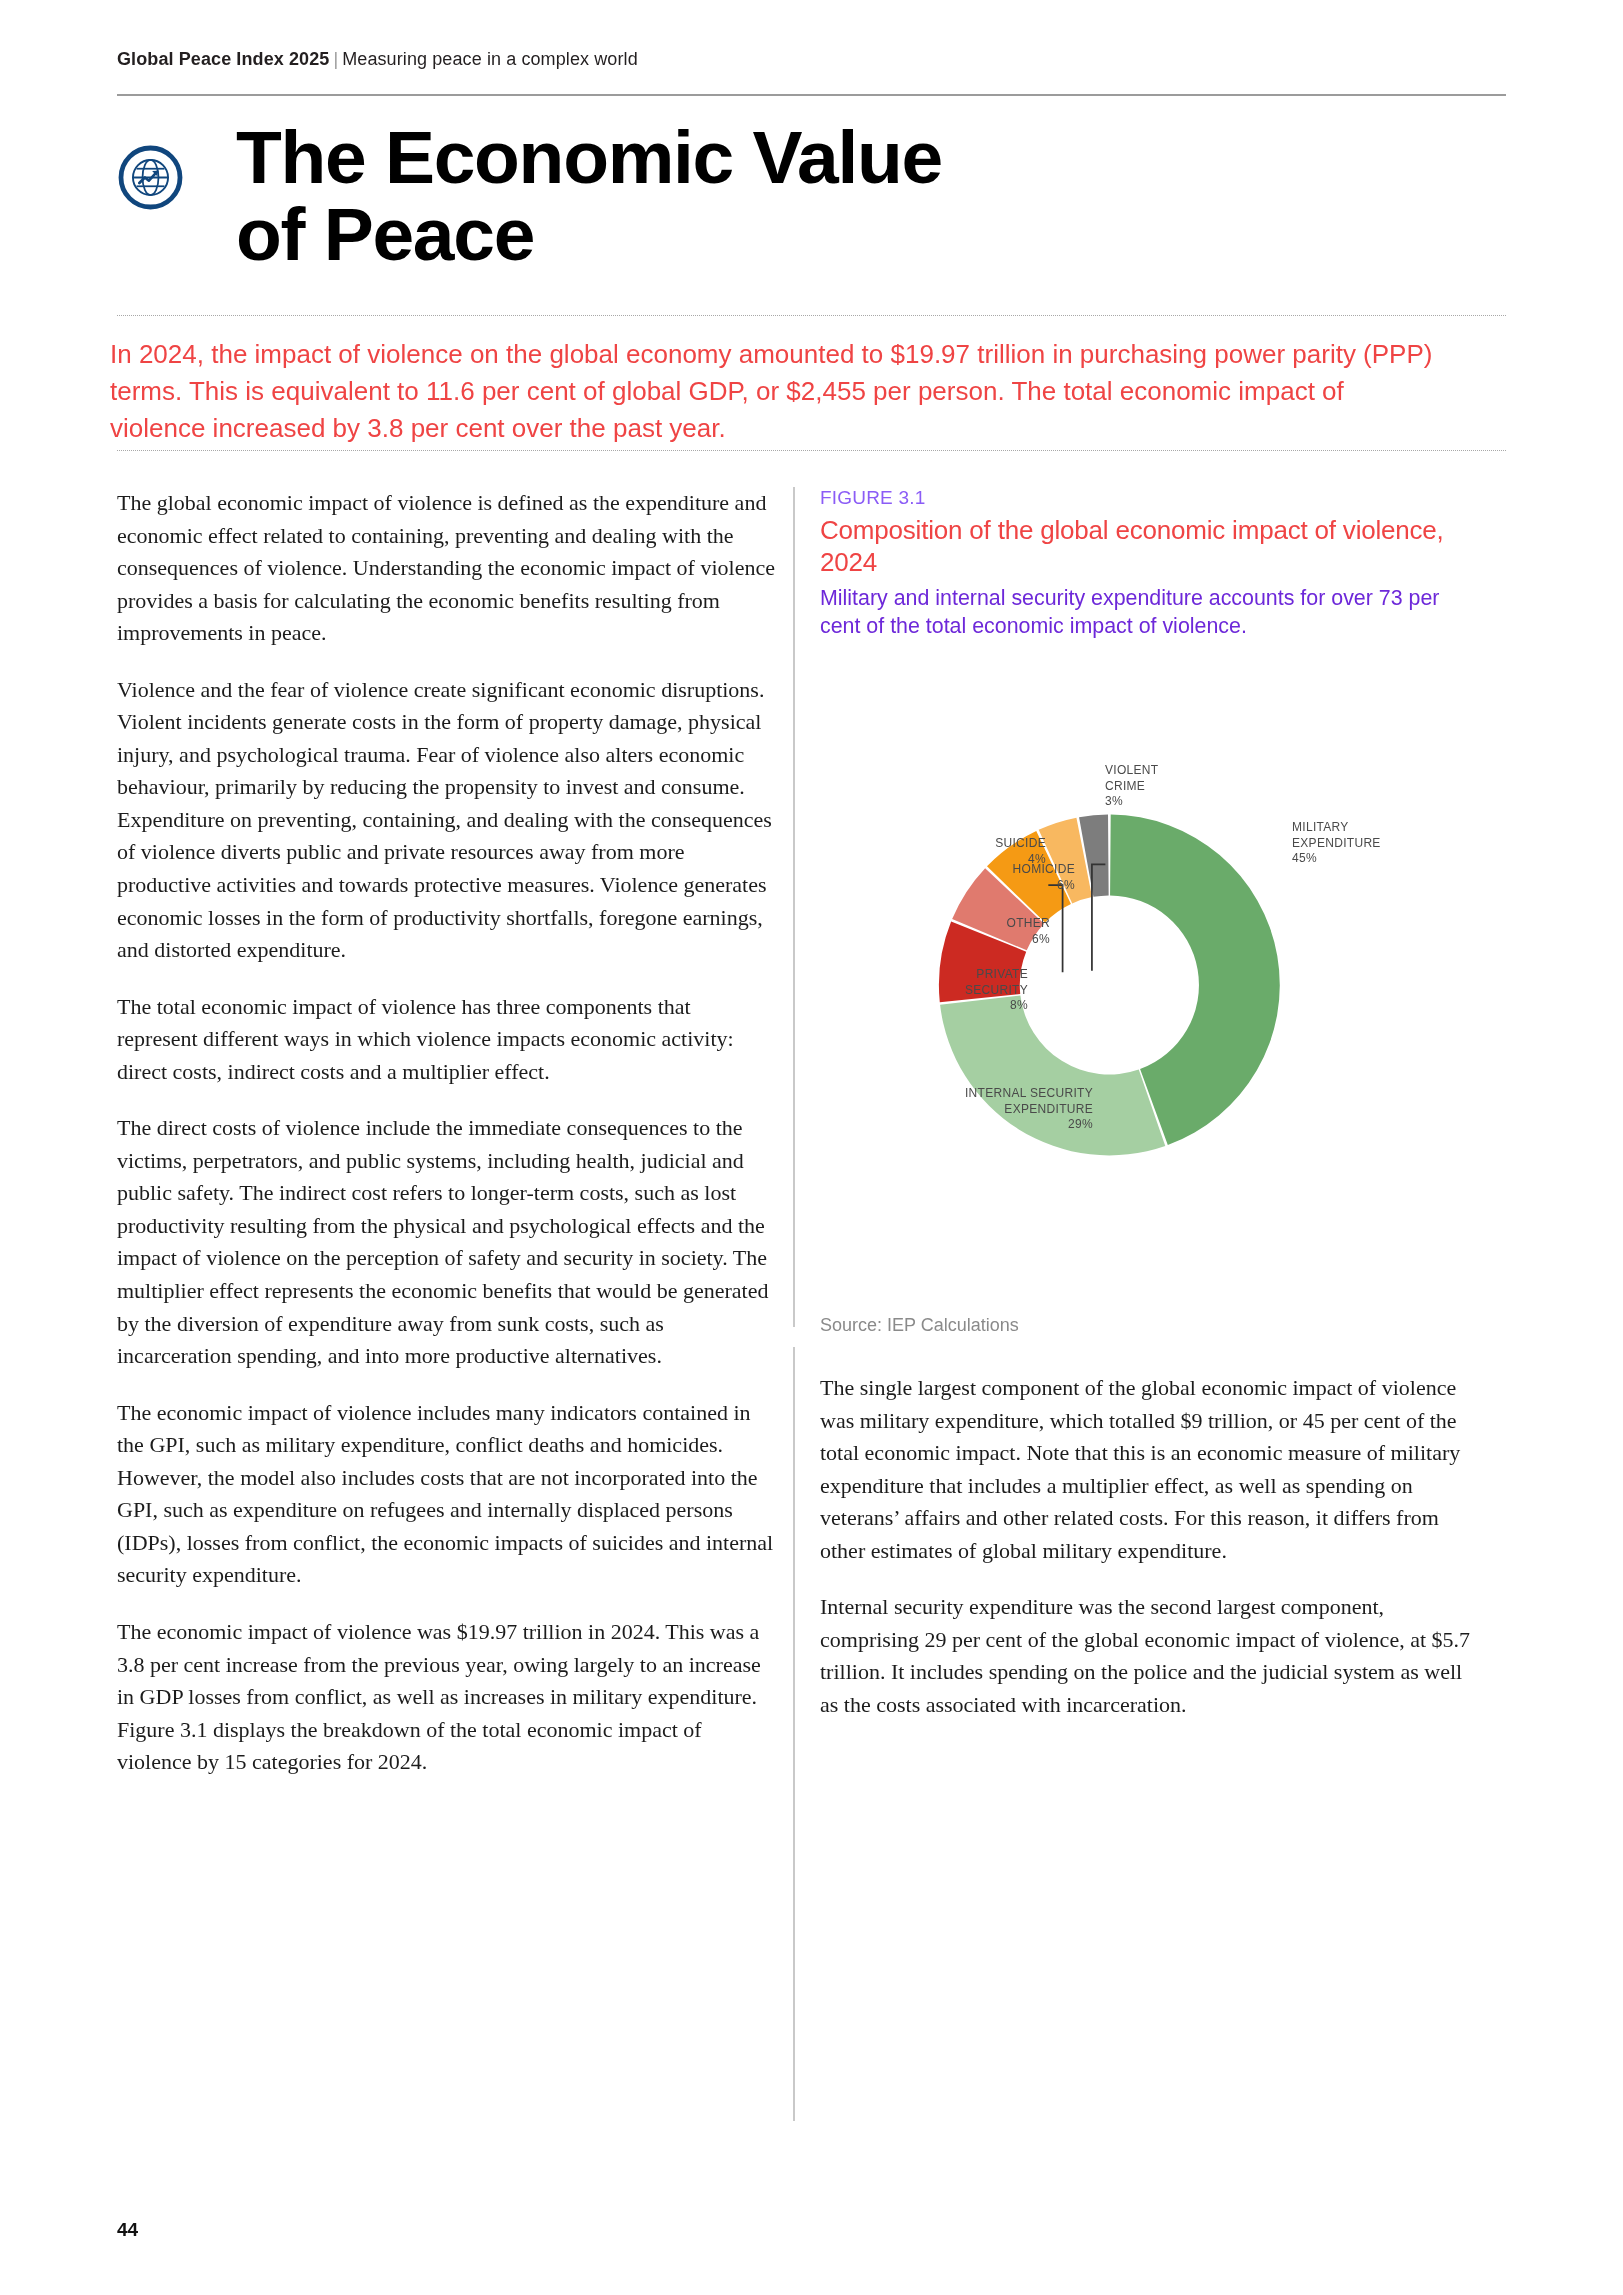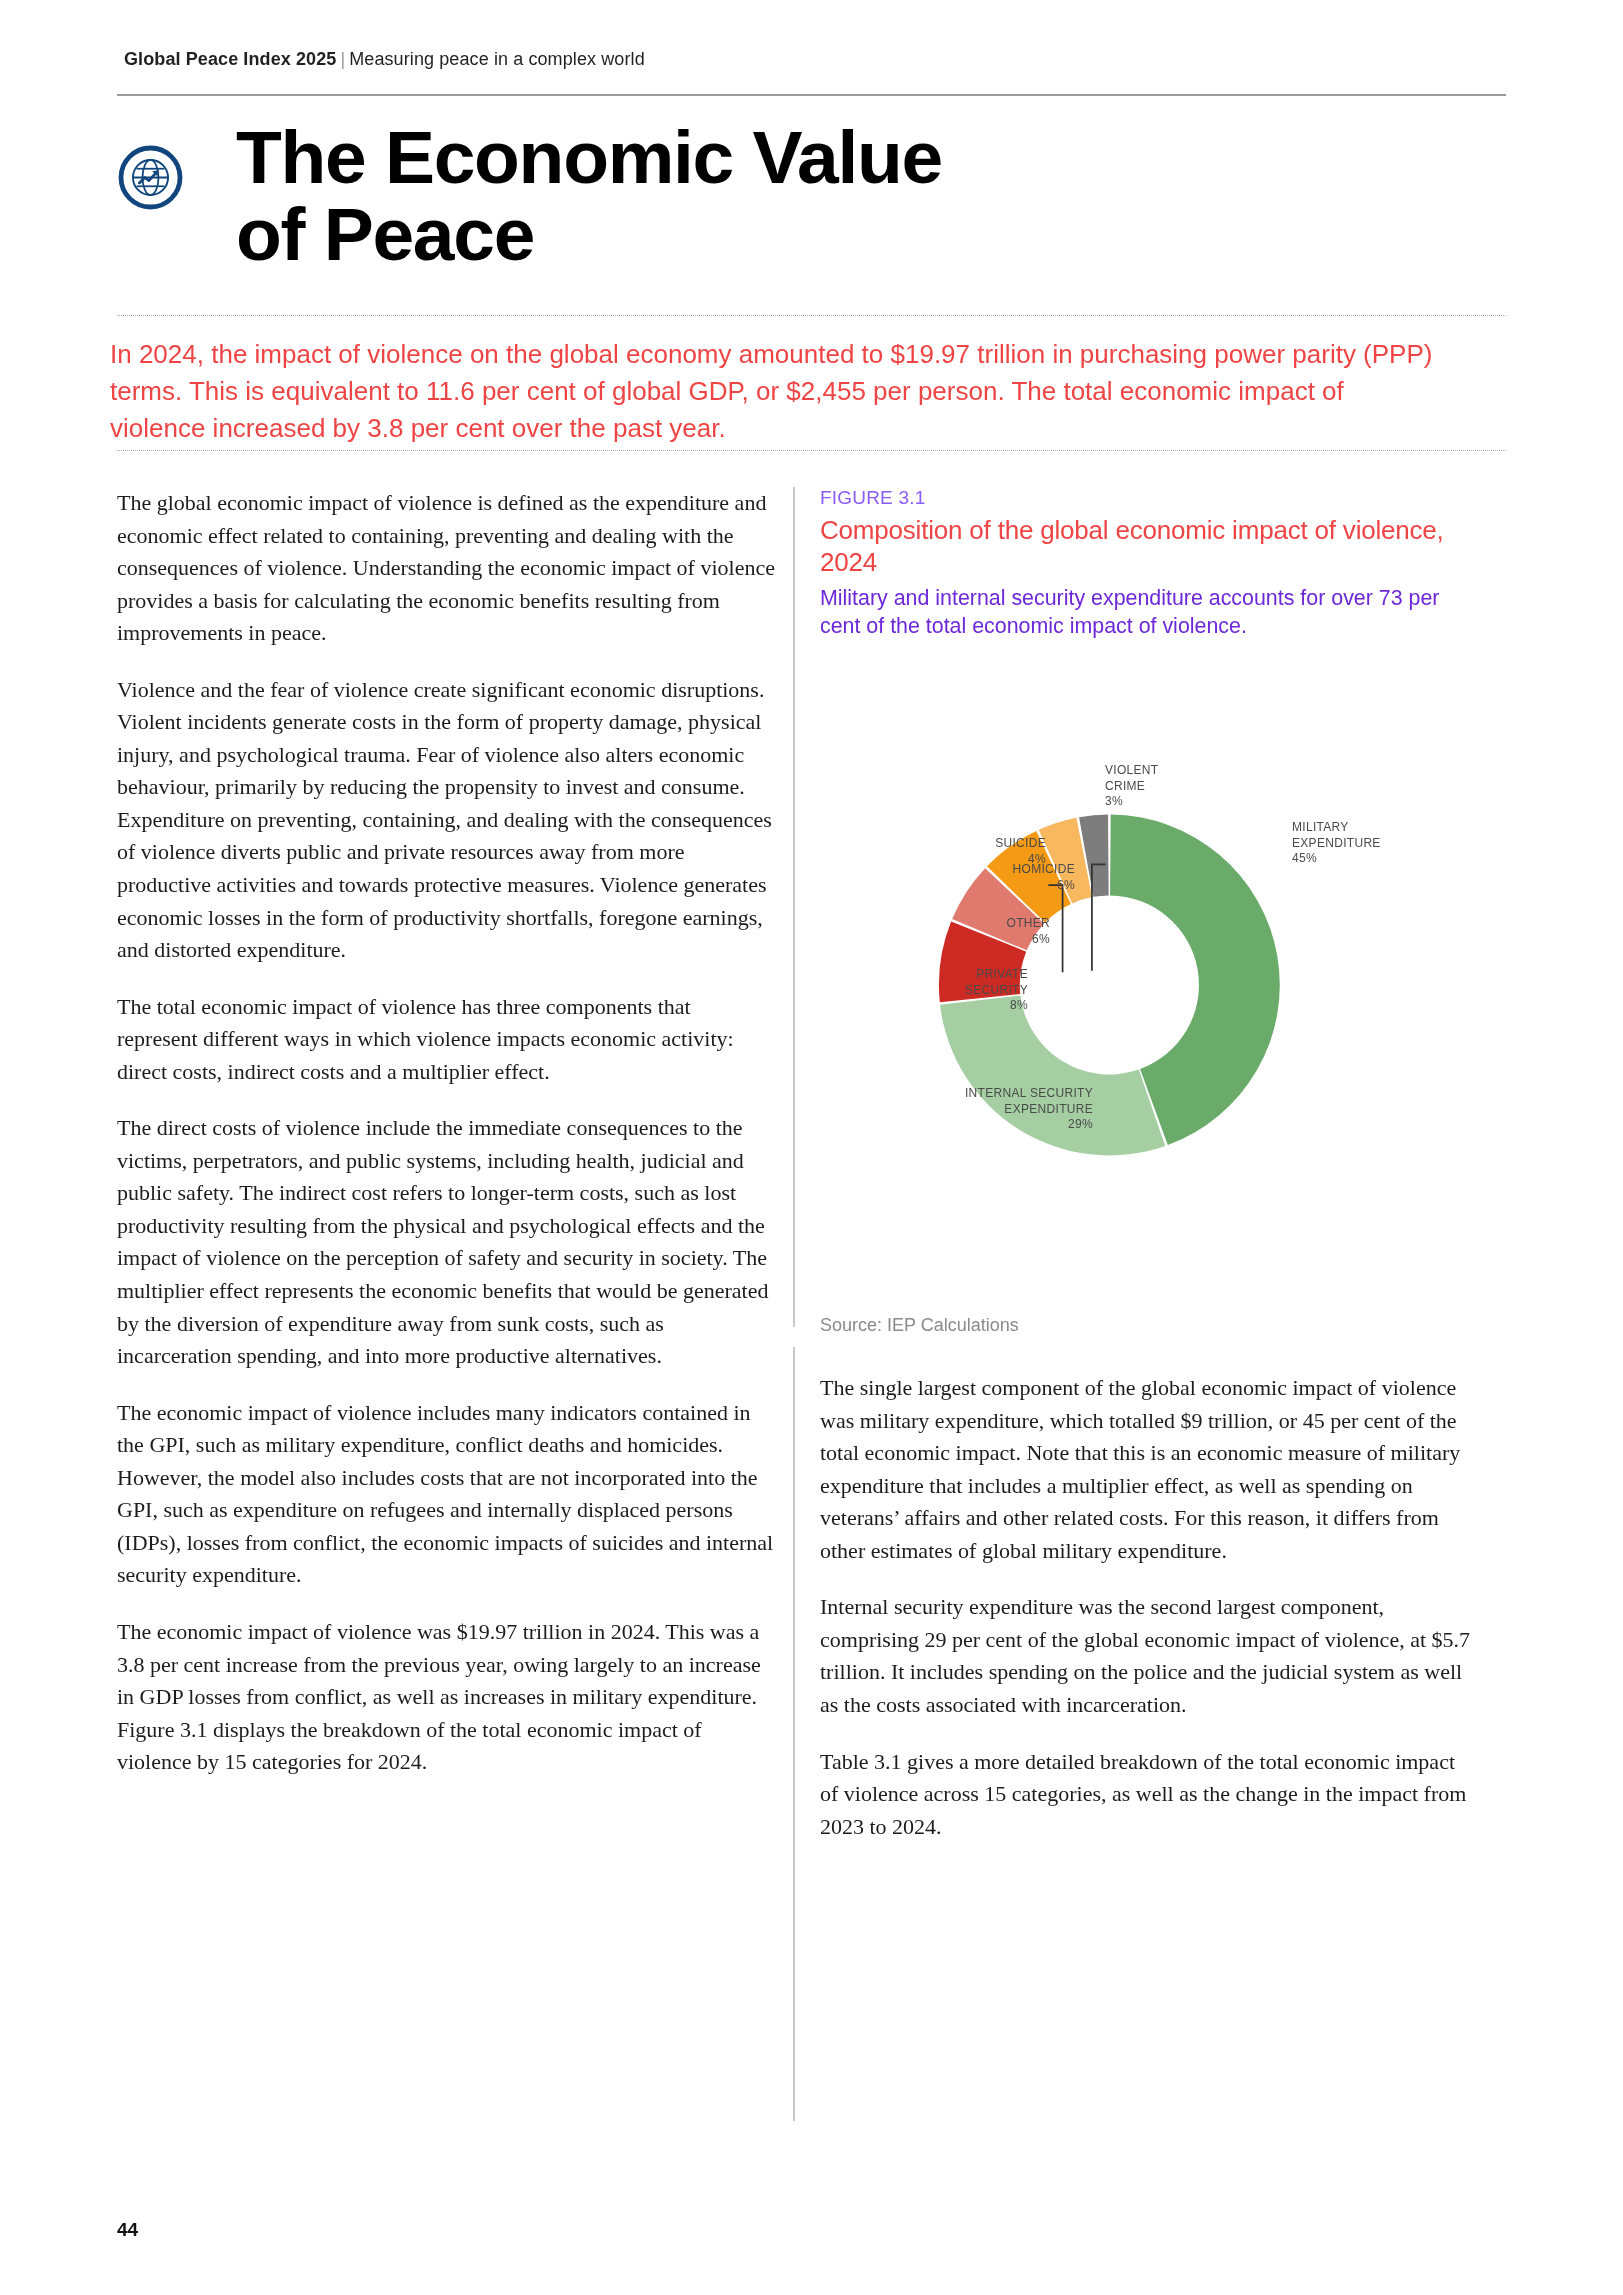--- a/index.html
+++ b/index.html
@@ -7,21 +7,21 @@
   body {
     width:1623px; height:2295px;
     font-family:"Liberation Sans", sans-serif;
     color:#231f20;
     position:relative;
     overflow:hidden;
   }
 
   
   .runhead {
-    position:absolute; left:124px; top:49px;
+    position:absolute; left:117px; top:49px;
     font-size:18px; letter-spacing:0.1px; white-space:nowrap;
   }
   .runhead .bold { font-weight:bold; }
   .runhead .sep { color:#9a9a9a; padding:0 4px; font-weight:normal; }
   .runhead .light { font-weight:normal; }
 
   .rule-top {
     position:absolute; left:117px; top:94px; width:1389px; height:1.6px;
     background:#9b9b9b;
   }
@@ -217,18 +217,17 @@
     <div class="pl left" style="left:285px; top:111px; width:190px; text-align:left;">VIOLENT
 CRIME
 3%</div>
   </div>
 
   <div class="src-note">Source: IEP Calculations</div>
 
   <div class="after-fig">
     <p class="body-p">The single largest component of the global economic impact of violence was military expenditure, which totalled $9 trillion, or 45 per cent of the total economic impact. Note that this is an economic measure of military expenditure that includes a multiplier effect, as well as spending on veterans’ affairs and other related costs. For this reason, it differs from other estimates of global military expenditure.</p>
     <p class="body-p">Internal security expenditure was the second largest component, comprising 29 per cent of the global economic impact of violence, at $5.7 trillion. It includes spending on the police and the judicial system as well as the costs associated with incarceration.</p>
-    <p class="body-p">Table 3.1 gives a more detailed breakdown of the total economic impact of violence across 15 categories, as well as the change in the impact from 2023 to 2024.</p>
   </div>
 </div>
 
 <div class="folio">44</div>
 
 
 </body></html>

